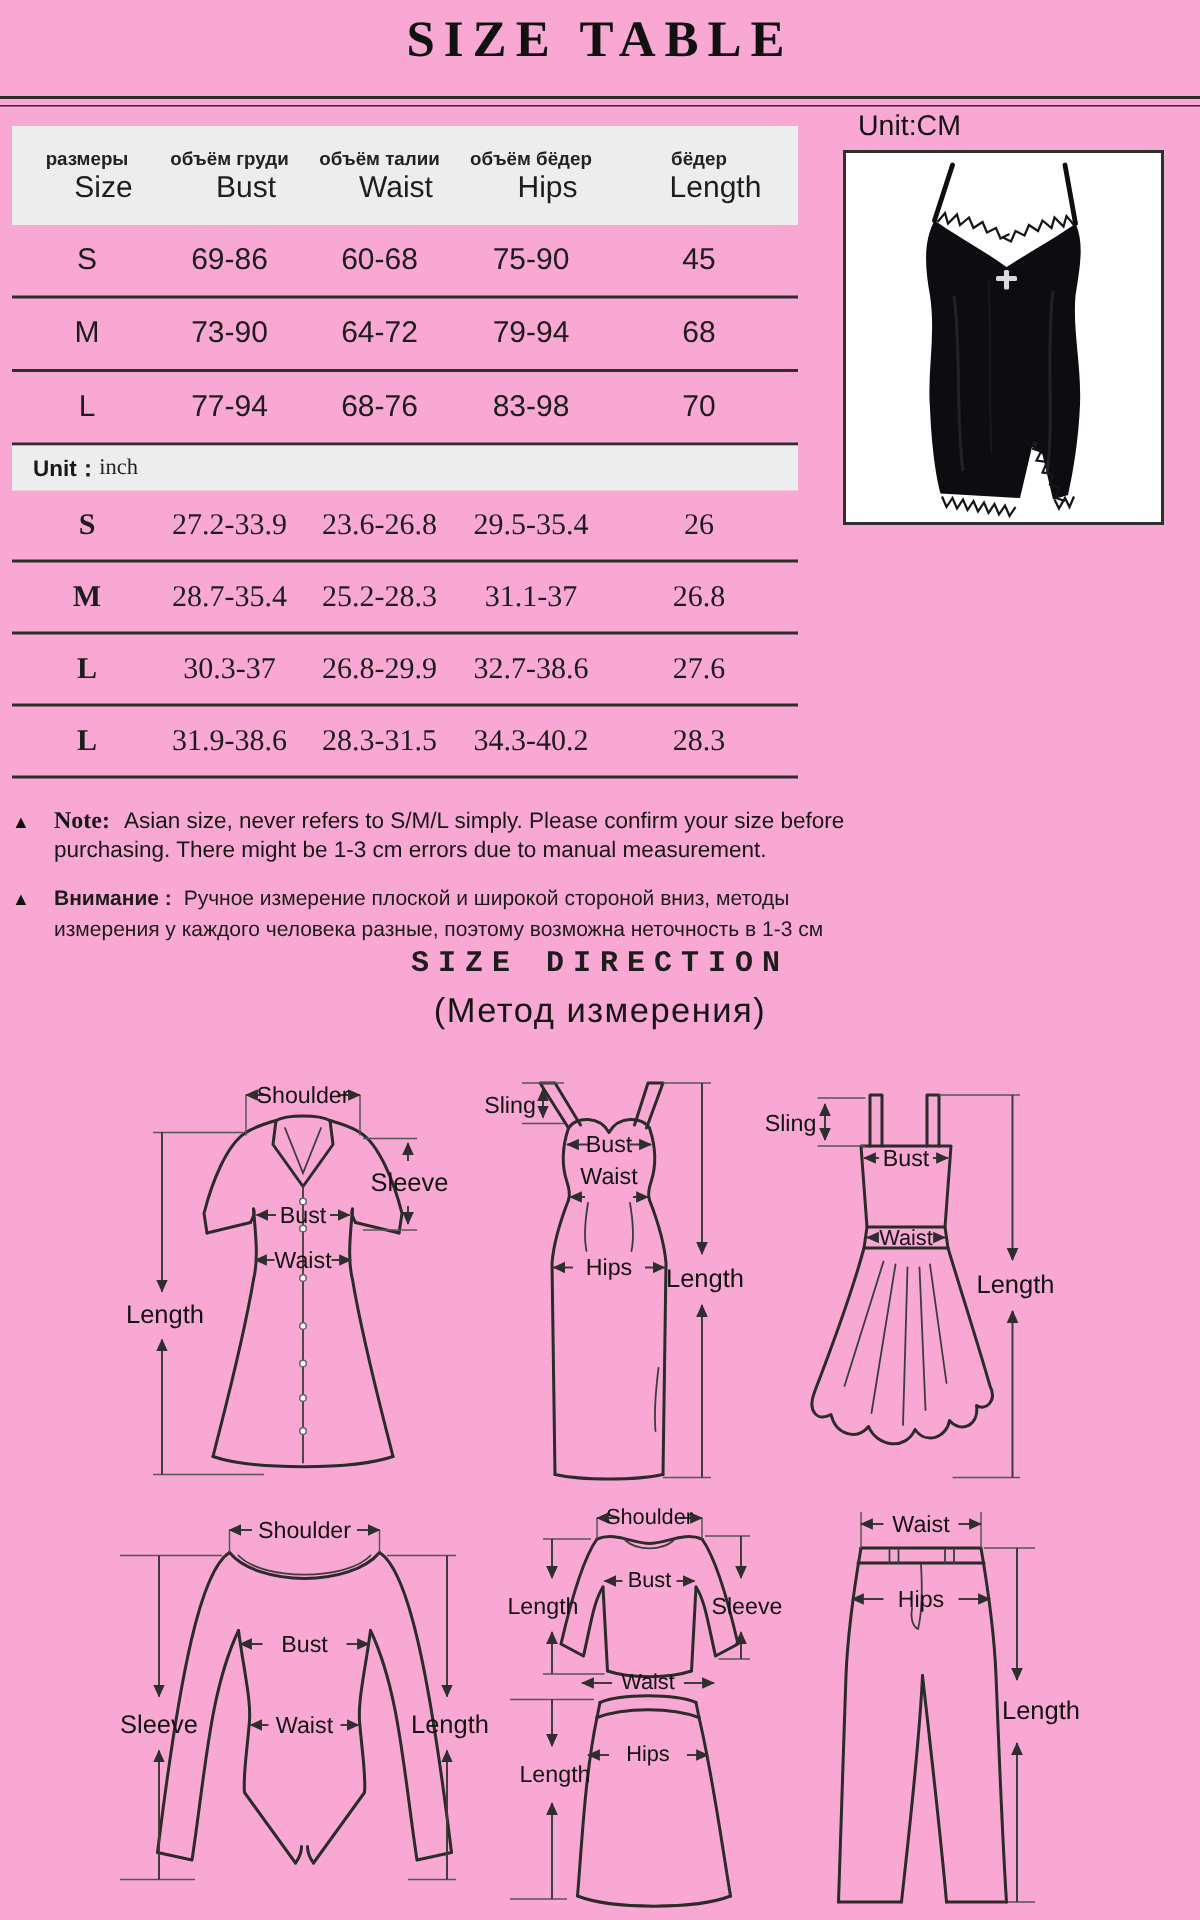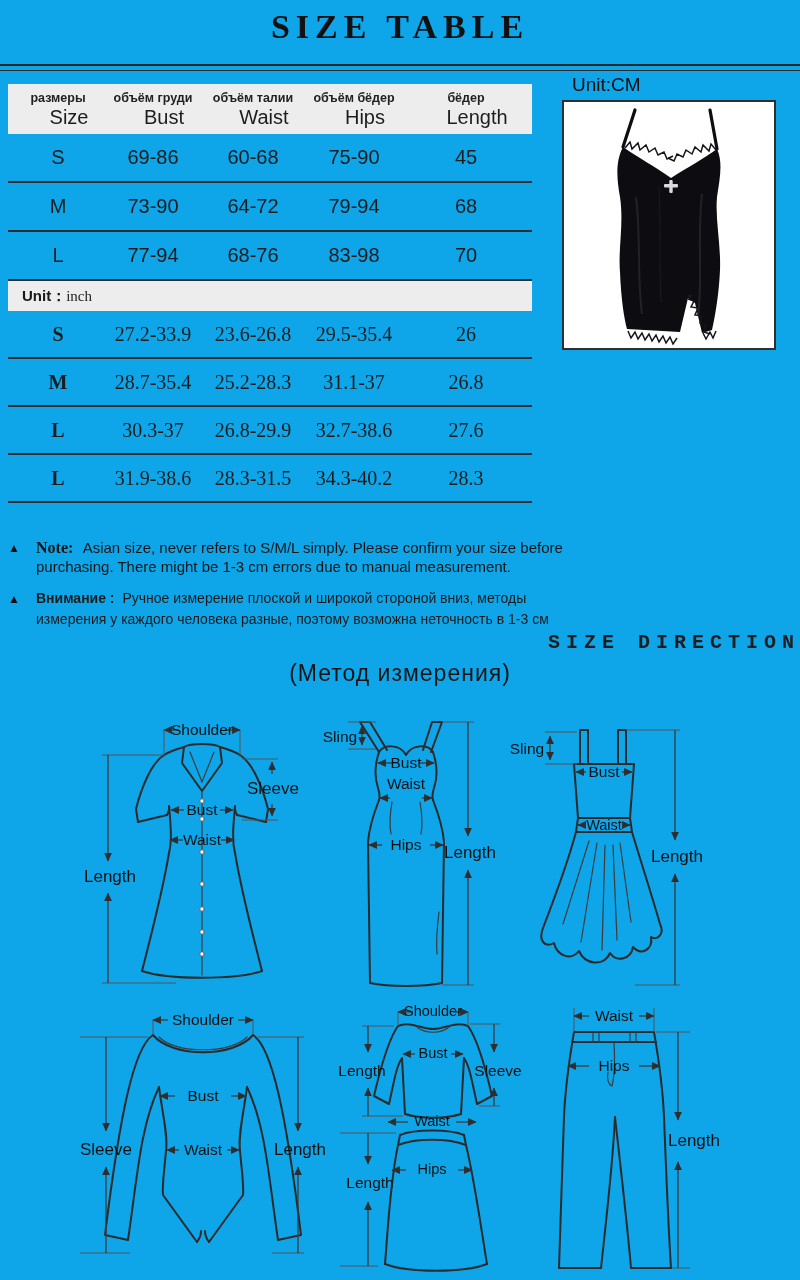--- a/index.html
+++ b/index.html
@@ -1,30 +1,30 @@
 <!DOCTYPE html>
 <html><head>
 <meta charset="utf-8">
 <style>
   html,body{margin:0;padding:0;background:#fff;}
-  .page{position:relative;width:800px;height:1280px;background:#0ea5e9;overflow:hidden;
+  .page{position:relative;width:800px;height:1280px;background:#f9a8d4;overflow:hidden;
         font-family:"Liberation Sans",sans-serif;color:#1a1a1a;}
   .abs{position:absolute;}
   
   .title{left:0;top:8px;width:800px;text-align:center;
          font-family:"Liberation Serif",serif;font-weight:bold;font-size:34px;
          letter-spacing:6px;color:#111;}
   .top-rule{left:0;top:64px;width:800px;height:4px;
             border-top:2px solid #2a2a2a;border-bottom:1px solid #2a2a2a;}
   
   .size-table{left:8px;top:84px;width:524px;}
   .trow{display:flex;align-items:center;}
   .c0{width:100px;} .c1{width:90px;} .c2{width:110px;} .c3{width:92px;} .c4{width:132px;}
   .c0,.c1,.c2,.c3,.c4{text-align:center;}
-  .thead{background:#ededed;height:50px;}
+  .thead{background:#ededed;height:66px;}
   .hru{font-size:12.5px;font-weight:bold;color:#222;line-height:15px;}
   .hen{font-size:20px;color:#1d1d1d;line-height:22px;padding-left:22px;}
   .cmrow{height:47px;font-size:20px;color:#1c1c1c;border-bottom:2px solid #2e2e2e;}
   .cmrow:nth-of-type(5){}
   .unitbar{background:#ededed;height:30px;justify-content:flex-start;padding-left:14px;
            box-sizing:border-box;font-size:15px;}
   .unitbar .ul{font-weight:bold;color:#191919;}
   .unitbar .uv{font-family:"Liberation Serif",serif;margin-left:0;color:#222;}
   .inrow{height:46px;font-family:"Liberation Serif",serif;font-size:20px;color:#1c1c1c;
          border-bottom:2px solid #2e2e2e;}
@@ -35,21 +35,21 @@
   .photo{left:562px;top:100px;width:214px;height:250px;border:2px solid #2f2f2f;
          box-sizing:border-box;background:#fff;}
   
   .note{left:8px;width:552px;position:absolute;}
   .note-en{top:538px;font-size:15px;line-height:19px;color:#161616;padding-left:28px;}
   .note-en .nlabel{font-weight:bold;font-size:16px;margin-right:6px;font-family:Liberation Serif, serif;}
   .note-ru{top:588px;font-size:14px;line-height:21px;color:#1b1b1b;padding-left:28px;width:560px;}
   .note-ru .nlabel{font-weight:bold;margin-right:4px;}
   .tri{position:absolute;left:0;top:1px;font-size:12px;color:#111;}
   
-  .dir-title{left:0;top:631px;width:800px;text-align:right;
+  .dir-title{left:0;top:631px;width:800px;text-align:center;
              font-family:"Liberation Mono",monospace;font-weight:bold;font-size:20px;
              letter-spacing:6px;color:#1d1d1d;}
   .dir-sub{left:0;top:660px;width:800px;text-align:center;font-size:23px;
            letter-spacing:1px;color:#141414;}
   
   svg.dg{position:absolute;overflow:visible;}
   .gar{stroke:#2b2b2b;stroke-width:2;fill:none;stroke-linecap:round;stroke-linejoin:round;}
   .gart{stroke:#3c3c3c;stroke-width:1.2;fill:none;stroke-linecap:round;}
   .ann{stroke:#3a3a3a;stroke-width:1.3;fill:none;}
   .tick{stroke:#555;stroke-width:1;fill:none;}

